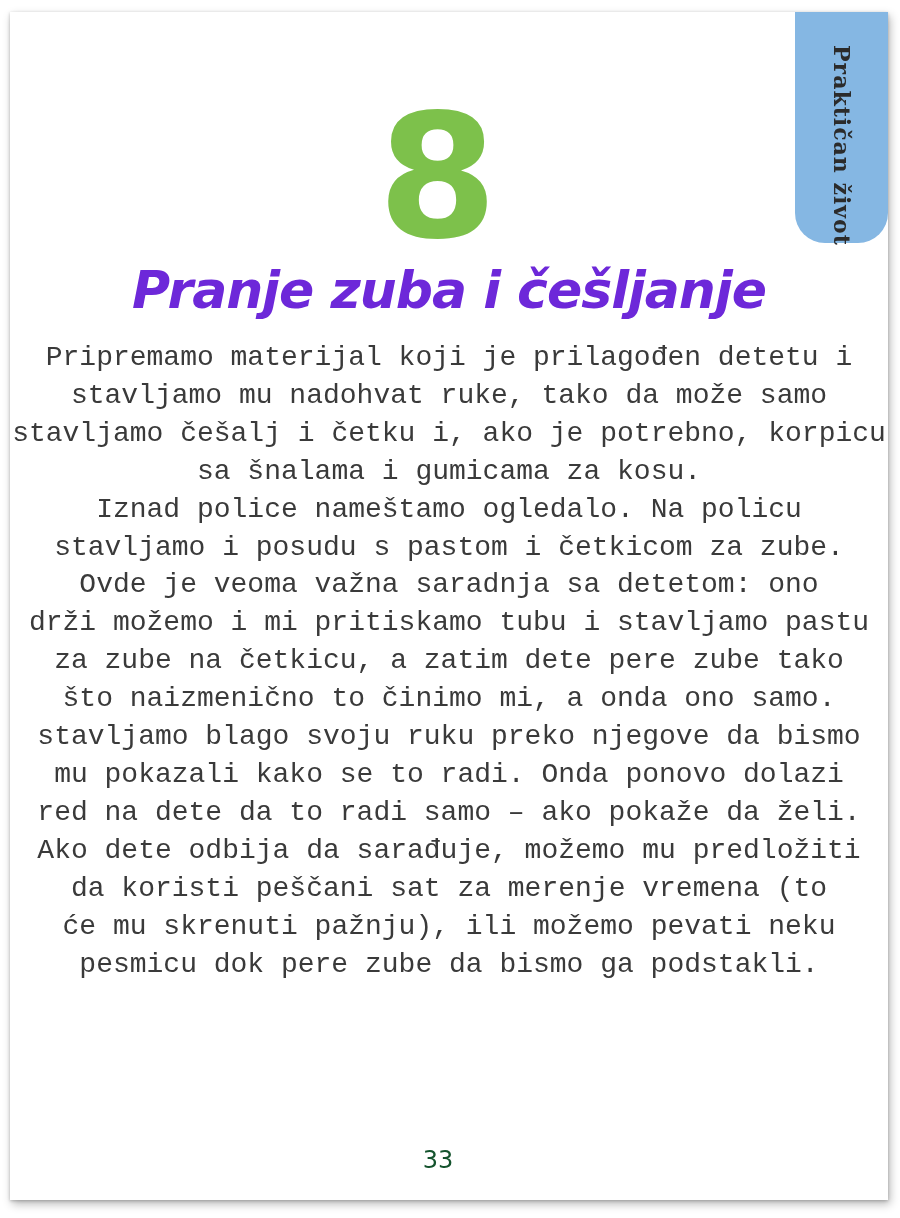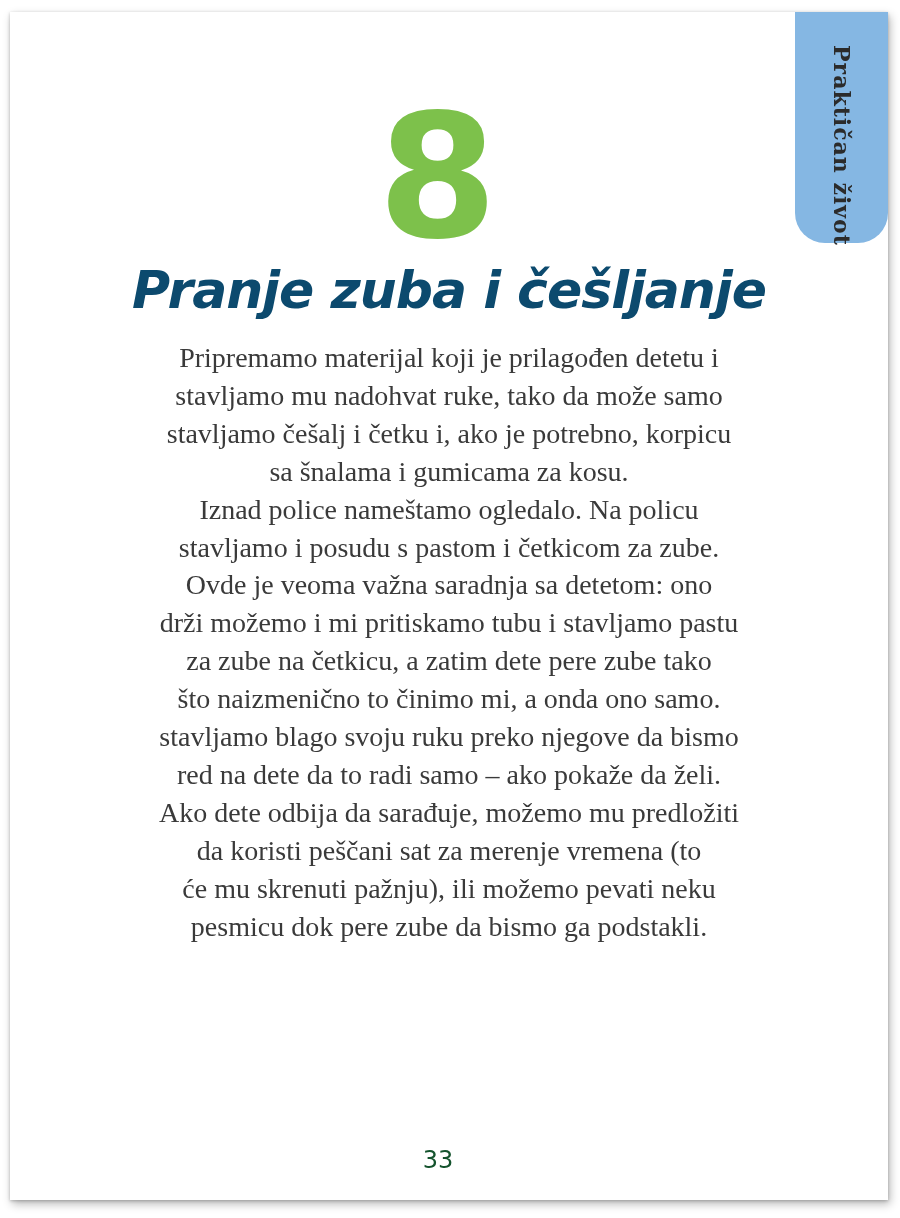--- a/index.html
+++ b/index.html
@@ -65,32 +65,32 @@
     position: absolute;
     top: 248px;
     left: 0;
     width: 878px;
     text-align: center;
     font-family: "DejaVu Sans", sans-serif;
     font-style: italic;
     font-weight: bold;
     font-size: 52px;
     letter-spacing: -1px;
-    color: #0c4a6e;
+    color: #6d28d9;
   }
 
   
   .body-text {
     position: absolute;
     top: 327px;
     left: 0;
     width: 878px;
     text-align: center;
     color: #3a3a3a;
-    font-family: Liberation Serif, serif;
+    font-family: Liberation Mono, monospace;
     font-size: 28px;
     line-height: 37.9px;
   }
   .body-line {
     white-space: nowrap;
   }
 
   
   .page-number {
     position: absolute;
@@ -121,20 +121,21 @@
     <div class="body-line">stavljamo mu nadohvat ruke, tako da može samo</div>
     <div class="body-line">stavljamo češalj i četku i, ako je potrebno, korpicu</div>
     <div class="body-line">sa šnalama i gumicama za kosu.</div>
     <div class="body-line">Iznad police nameštamo ogledalo. Na policu</div>
     <div class="body-line">stavljamo i posudu s pastom i četkicom za zube.</div>
     <div class="body-line">Ovde je veoma važna saradnja sa detetom: ono</div>
     <div class="body-line">drži možemo i mi pritiskamo tubu i stavljamo pastu</div>
     <div class="body-line">za zube na četkicu, a zatim dete pere zube tako</div>
     <div class="body-line">što naizmenično to činimo mi, a onda ono samo.</div>
     <div class="body-line">stavljamo blago svoju ruku preko njegove da bismo</div>
+    <div class="body-line">mu pokazali kako se to radi. Onda ponovo dolazi</div>
     <div class="body-line">red na dete da to radi samo – ako pokaže da želi.</div>
     <div class="body-line">Ako dete odbija da sarađuje, možemo mu predložiti</div>
     <div class="body-line">da koristi peščani sat za merenje vremena (to</div>
     <div class="body-line">će mu skrenuti pažnju), ili možemo pevati neku</div>
     <div class="body-line">pesmicu dok pere zube da bismo ga podstakli.</div>
   </div>
 
   <div class="page-number">33</div>
 
 </div>

